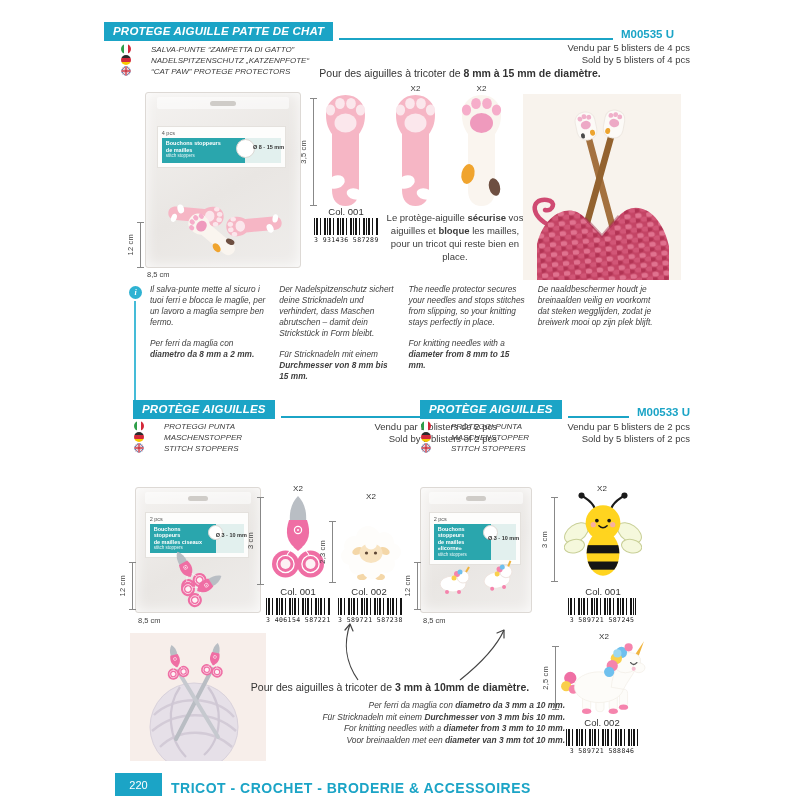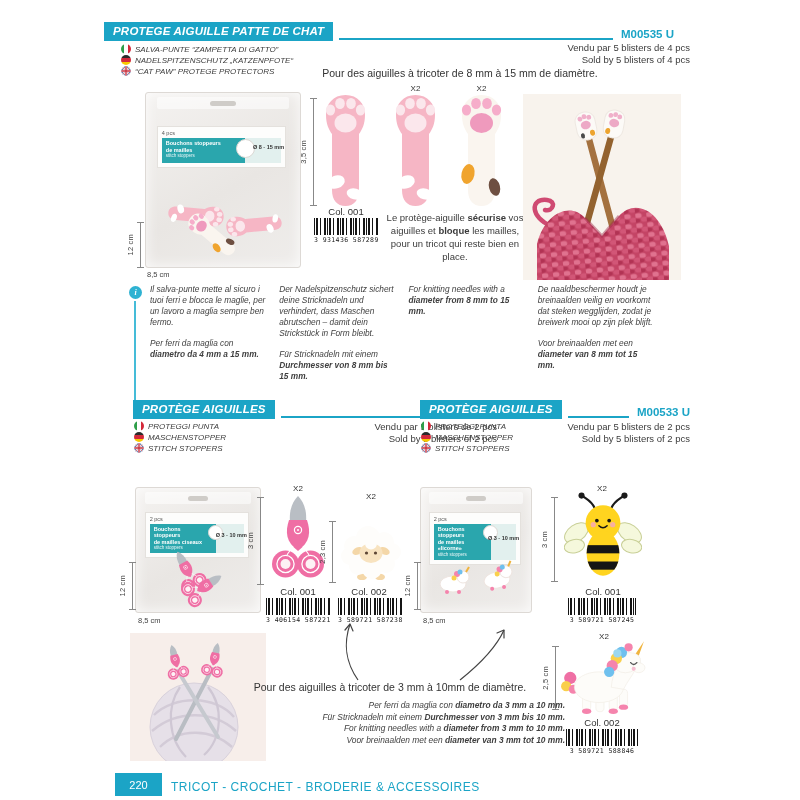--- a/index.html
+++ b/index.html
@@ -9,29 +9,29 @@
   .abs{position:absolute}
 
   
   .sec-header{position:absolute;display:flex;align-items:flex-end}
   .sec-title{background:var(--ac);color:#fff;font-style:italic;font-weight:bold;font-size:11.5px;line-height:16px;padding:1px 9px 2px;white-space:nowrap;letter-spacing:.2px}
   .sec-rule{flex:1;border-bottom:2px solid var(--ac);margin:0 0 1px 6px}
   .sec-ref{color:var(--ac);font-weight:bold;font-size:11.5px;margin-left:8px;padding-bottom:1px;white-space:nowrap}
 
   
   .langs{position:absolute;display:flex;flex-direction:column;gap:1px}
-  .lang{display:flex;align-items:center;gap:4px;font-style:italic;font-size:8px;color:var(--ink);height:10px;white-space:nowrap}
+  .lang{display:flex;align-items:center;gap:20px;font-style:italic;font-size:8px;color:var(--ink);height:10px;white-space:nowrap}
   .flag{width:10px;height:10px;border-radius:50%;flex:none;display:block}
   .flag.it{background:linear-gradient(90deg,#2e9e49 0 33%,#fff 33% 66%,#d3293a 66%)}
   .flag.de{background:linear-gradient(#2b2b2b 0 33%,#d3293a 33% 66%,#f8c900 66%)}
 
   .sold{position:absolute;text-align:right;font-size:9.5px;line-height:11.5px;color:var(--ink)}
 
   .bignote{position:absolute;font-size:10.5px;color:#333;text-align:center;white-space:nowrap}
-  .bignote b{font-weight:normal}
+  .bignote b{font-weight:bold}
   .sub{font-style:italic;font-size:8.4px;line-height:11.5px;color:#3f3f3f;text-align:right}
   .sub b{font-weight:bold}
 
   
   .vdim{position:absolute;display:flex;align-items:stretch;gap:2px}
   .vlbl{writing-mode:vertical-rl;transform:rotate(180deg);font-size:7.5px;color:#444;align-self:center;letter-spacing:.2px;white-space:nowrap}
   .vline{width:7px;border-top:1px solid #888;border-bottom:1px solid #888;position:relative}
   .vline::before{content:"";position:absolute;left:3px;top:0;bottom:0;width:1px;background:#888}
   .hlbl{position:absolute;font-size:7.5px;color:#444;white-space:nowrap}
 
@@ -63,21 +63,21 @@
   .pcol{flex:1;font-style:italic;font-size:8.3px;line-height:11px;color:#3f3f3f}
   .pcol p+p{margin-top:10px}
   .pcol b{font-weight:bold}
 
   .info-icon{position:absolute;width:13px;height:13px;border-radius:50%;background:#2eb2d2;color:#fff;font-size:8px;font-weight:bold;font-style:italic;text-align:center;line-height:13px;font-family:"Liberation Serif",serif}
   .info-rule{position:absolute;width:2px;background:#45bcd8}
 
   .photo{position:absolute;display:block}
 
   .footer-badge{position:absolute;background:var(--ac);color:#fff;font-weight:normal;font-size:11px;display:flex;align-items:center;justify-content:center}
-  .footer-text{position:absolute;color:var(--ac);font-weight:normal;font-size:12px;letter-spacing:.5px;white-space:nowrap}
+  .footer-text{position:absolute;color:var(--ac);font-weight:bold;font-size:14px;letter-spacing:.5px;white-space:nowrap}
 </style>
 </head>
 <body>
 
 <svg width="0" height="0" style="position:absolute" aria-hidden="true">
   <defs>
     <clipPath id="gbclip">
         <circle cx="10" cy="10" r="9.5"></circle>
       </clipPath>
     <g id="flag-gb">
@@ -247,32 +247,32 @@
   <path d="M14,186 L14,150 C22,118 48,108 62,124 L79,142 L96,122 C112,104 138,116 146,152 L146,186 Z" fill="url(#knit)"></path>
   <path d="M62,124 L79,142 L96,122" stroke="#9e2746" stroke-width="3" fill="none" opacity=".45"></path>
 </svg>
 
 <div class="info-icon" style="left:129px;top:286px">i</div>
 <div class="info-rule" style="left:134px;top:301px;height:100px"></div>
 
 <div class="cols4" style="left:150px;top:284px;width:506px">
   <div class="pcol">
     <p><span>Il salva-punte mette al sicuro i tuoi ferri e blocca le maglie, per un lavoro a maglia sempre ben fermo.</span></p>
-    <p><span>Per ferri da maglia con </span><b>diametro da 4 mm a 15 mm.</b></p>
+    <p><span>Per ferri da maglia con </span><b>diametro da 8 mm a 2 mm.</b></p>
   </div>
   <div class="pcol">
     <p><span>Der Nadelspitzenschutz sichert deine Stricknadeln und verhindert, dass Maschen abrutschen – damit dein Strickstück in Form bleibt.</span></p>
     <p><span>Für Stricknadeln mit einem </span><b>Durchmesser von 8 mm bis 15 mm.</b></p>
   </div>
   <div class="pcol">
+    <p><span>The needle protector secures your needles and stops stitches from slipping, so your knitting stays perfectly in place.</span></p>
     <p><span>For knitting needles with a </span><b>diameter from 8 mm to 15 mm.</b></p>
   </div>
   <div class="pcol">
     <p><span>De naaldbeschermer houdt je breinaalden veilig en voorkomt dat steken wegglijden, zodat je breiwerk mooi op zijn plek blijft.</span></p>
-    <p><span>Voor breinaalden met een </span><b>diameter van 8 mm tot 15 mm.</b></p>
   </div>
 </div>
 
 <div class="sec-header" style="left:133px;top:400px;width:364px">
   <span class="sec-title">PROTÈGE AIGUILLES</span>
   <span class="sec-rule"></span>
   <span class="sec-ref">M00532 U</span>
 </div>
 <div class="sec-header" style="left:420px;top:400px;width:270px">
   <span class="sec-title">PROTÈGE AIGUILLES</span>

